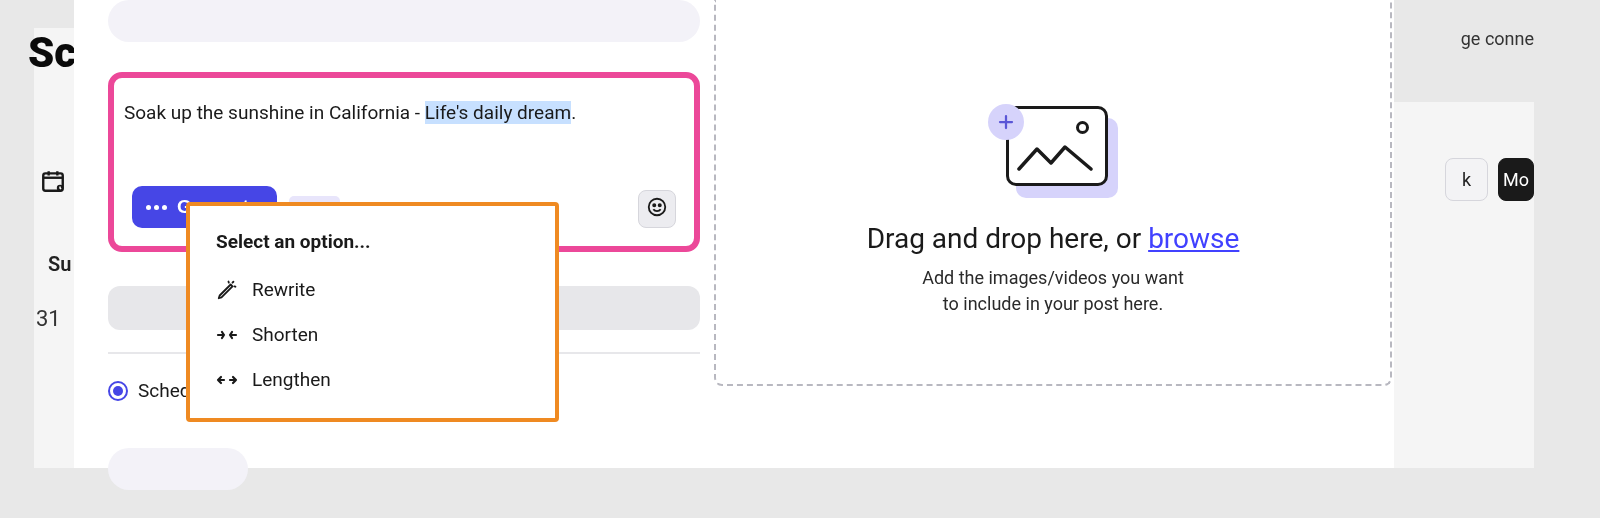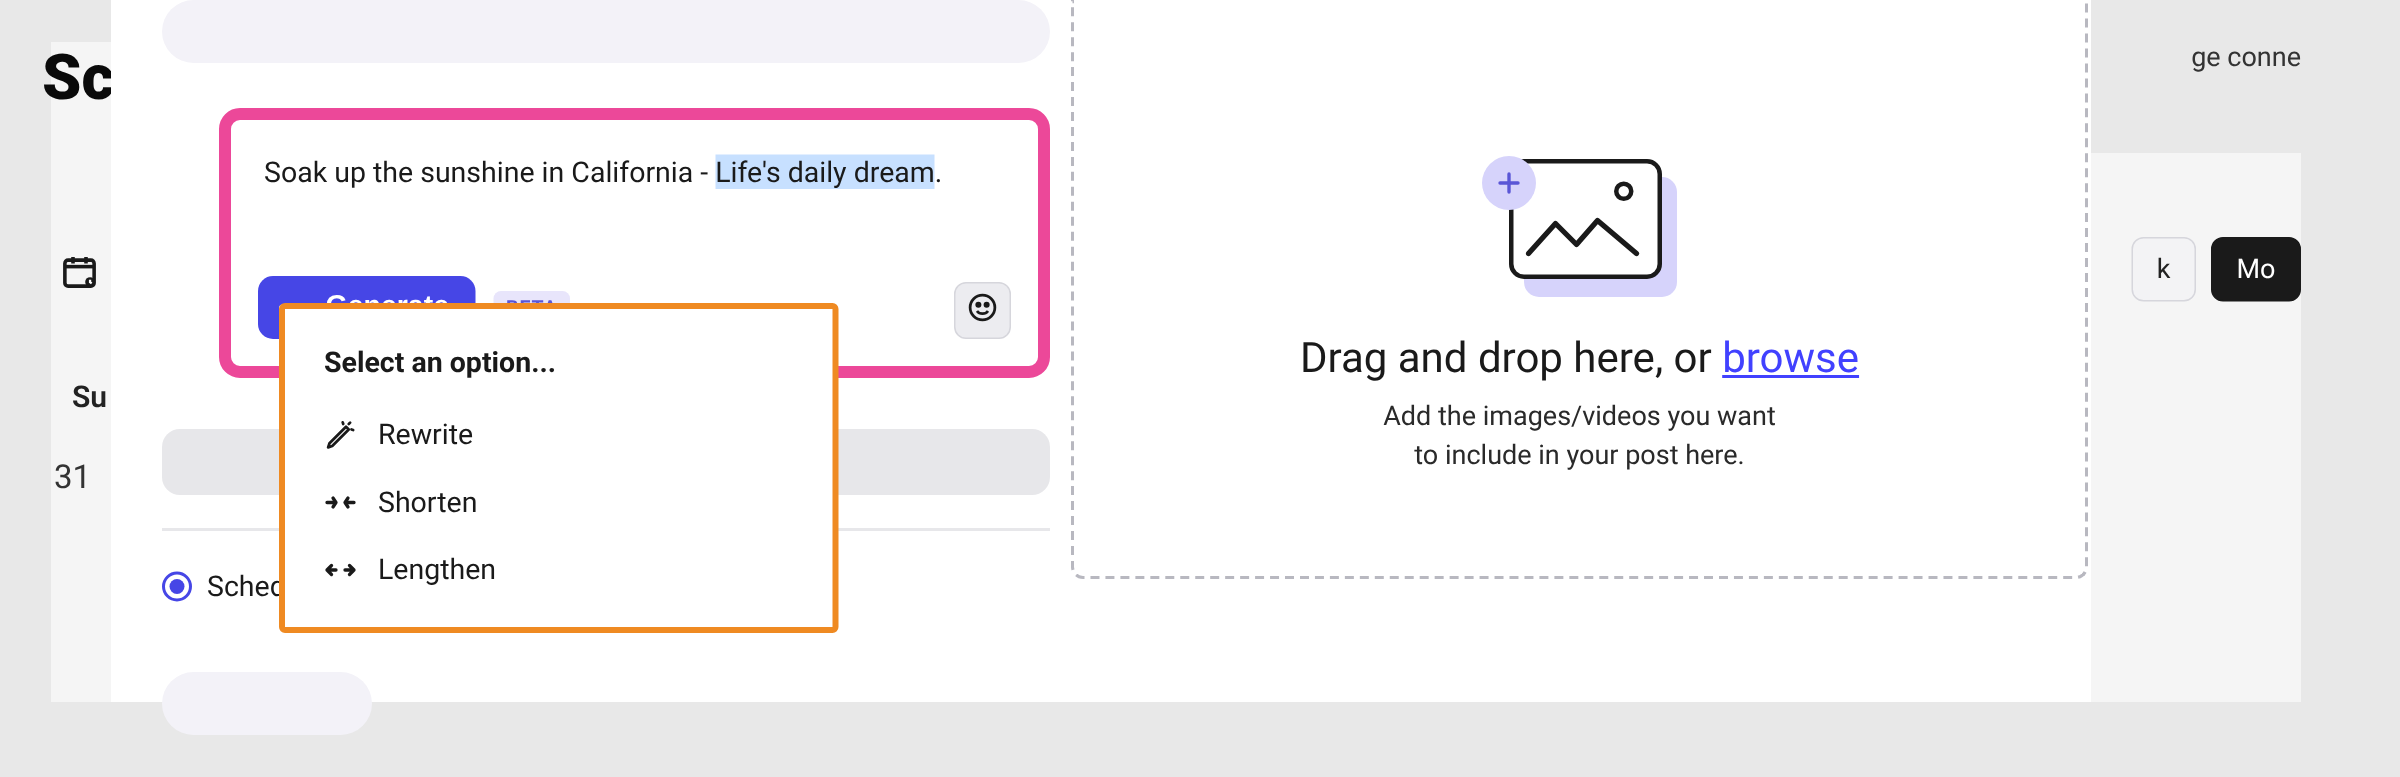--- a/index.html
+++ b/index.html
@@ -67,21 +67,21 @@
       border: 1px solid #d6d6dc;
       border-radius: 8px;
       padding: 10px 16px;
       font-size: 18px;
       color: #222;
     }
     .bg-btn-dark {
       background: #1a1a1a;
       border: 1px solid #1a1a1a;
       border-radius: 8px;
-      padding: 10px 16px;
+      padding: 10px 4px;
       font-size: 18px;
       color: #fff;
     }
     .bg-bar-right {
       position: absolute;
       right: 66px; top: 102px;
       width: 160px; height: 366px;
       background: #f5f5f5;
       z-index: 1;
     }
@@ -99,26 +99,25 @@
       left: 34px; top: 0;
       width: 592px;
     }
     .pill-top {
       height: 42px;
       background: #f3f2f8;
       border-radius: 22px;
       margin-bottom: 30px;
     }
     .caption-box {
-      border: 8px solid #ec4899;
+      border: 6px solid #ec4899;
       border-radius: 14px;
-      padding: 22px 22px 18px 22px;
+      padding: 22px 22px 18px 10px;
       position: relative;
       height: 180px;
-      margin-left: 38px;
     }
     .caption-text {
       font-size: 19px;
       color: #1a1a1a;
       line-height: 1.35;
     }
     .caption-text .hl {
       background: #c7e0ff;
     }
     .gen-row {

